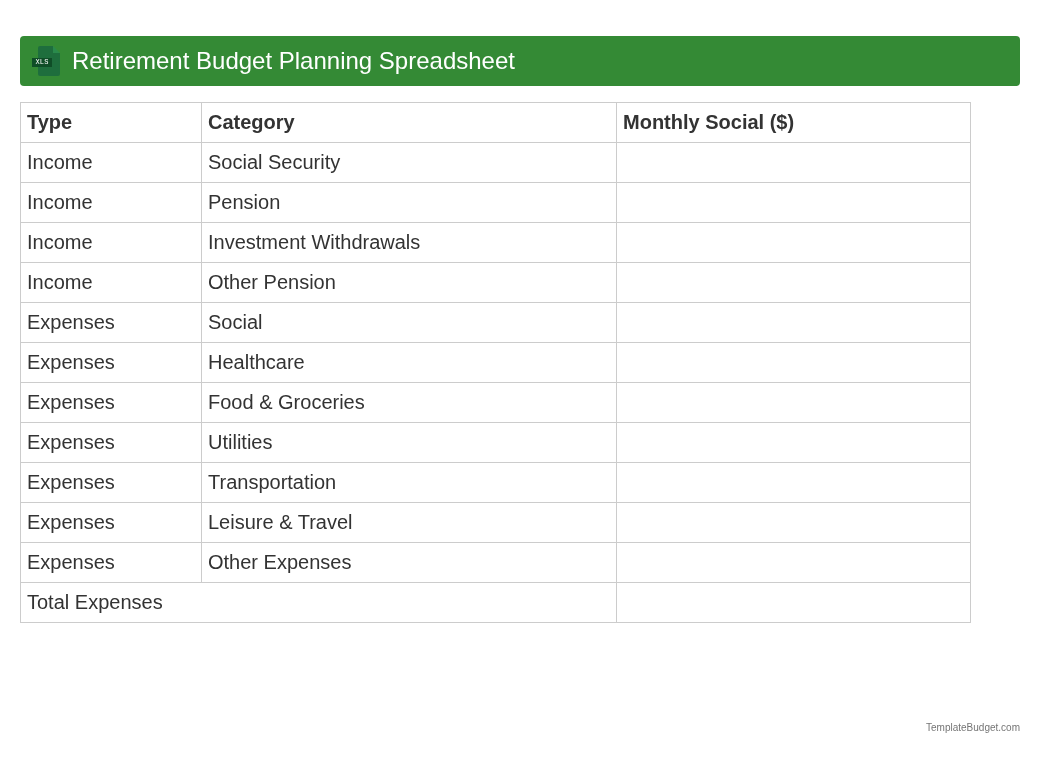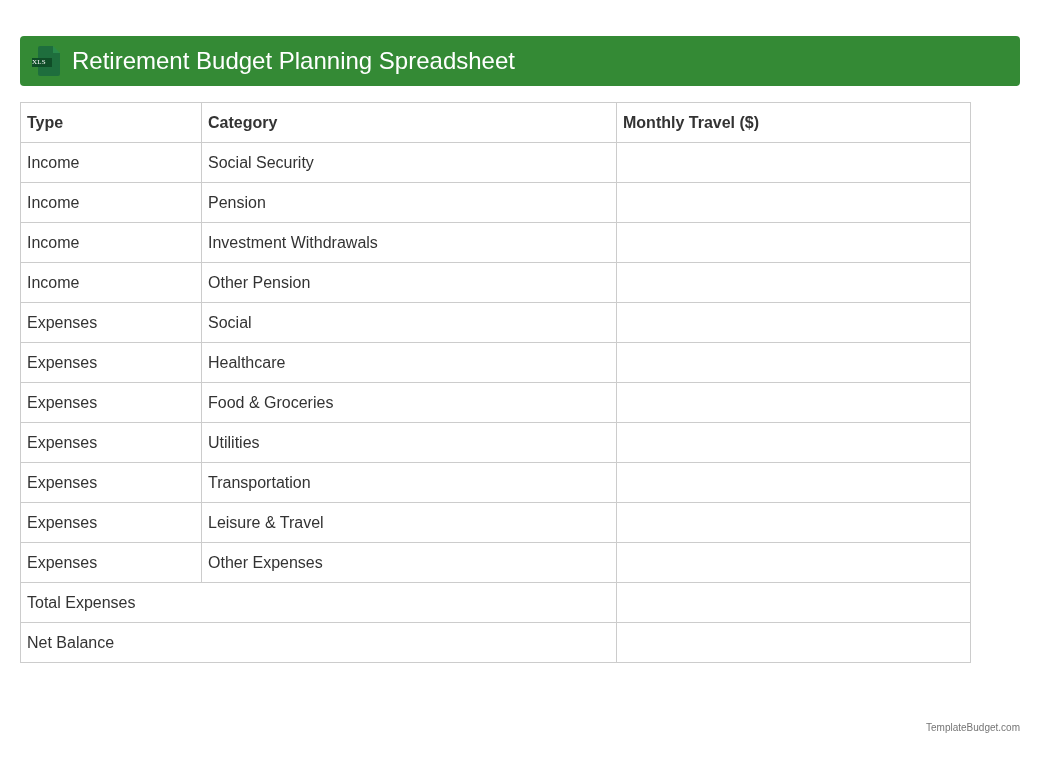--- a/index.html
+++ b/index.html
@@ -15,35 +15,35 @@
     .xls-icon .page {
       position: absolute; left: 6px; top: 0; width: 22px; height: 30px;
       background: #1e6e3d; border-radius: 2px;
     }
     .xls-icon .fold {
       position: absolute; right: 0; top: 0; width: 0; height: 0;
       border-left: 7px solid #2a8a4c; border-top: 7px solid #348a35;
     }
     .xls-icon .tag {
       position: absolute; left: 0; top: 12px; width: 20px; height: 9px;
-      background: #0f4d27; color: #ffffff; font-family: Liberation Serif, serif;
-      font-size: 7px; line-height: 9px; letter-spacing: 0.2px;
+      background: #0f4d27; color: #ffffff; font-family: Liberation Mono, monospace;
+      font-size: 7px; line-height: 9px; text-align: center; letter-spacing: 0.2px;
     }
     .title-text { color: #ffffff; font-size: 24px; font-weight: normal; letter-spacing: 0; }
 
     table.budget {
       position: absolute; left: 20px; top: 102px; width: 950px;
       border-collapse: collapse; table-layout: fixed;
     }
     table.budget col.c1 { width: 181px; }
     table.budget col.c2 { width: 415px; }
     table.budget col.c3 { width: 354px; }
     table.budget th, table.budget td {
       border: 1px solid #cccccc; height: 40px; padding: 0 6px;
-      font-size: 16px; text-align: left; vertical-align: middle; color: #333333;
+      font-size: 20px; text-align: left; vertical-align: middle; color: #333333;
     }
     table.budget th { font-weight: bold; }
 
     .footer {
       position: absolute; right: 20px; top: 722px; font-size: 10px; color: #757575;
     }
   </style>
 </head>
 <body>
 
@@ -59,21 +59,21 @@
 <table class="budget">
   <colgroup>
       <col class="c1">
       <col class="c2">
       <col class="c3">
     </colgroup>
   <thead>
     <tr>
       <th>Type</th>
       <th>Category</th>
-      <th>Monthly Travel ($)</th>
+      <th>Monthly Social ($)</th>
     </tr>
   </thead>
   <tbody>
     <tr>
       <td>Income</td>
       <td>Social Security</td>
       <td></td>
     </tr>
     <tr>
       <td>Income</td>
@@ -122,20 +122,16 @@
     </tr>
     <tr>
       <td>Expenses</td>
       <td>Other Expenses</td>
       <td></td>
     </tr>
     <tr>
       <td colspan="2">Total Expenses</td>
       <td></td>
     </tr>
-    <tr>
-      <td colspan="2">Net Balance</td>
-      <td></td>
-    </tr>
   </tbody>
 </table>
 
 <div class="footer">TemplateBudget.com</div>
 
 </body></html>

